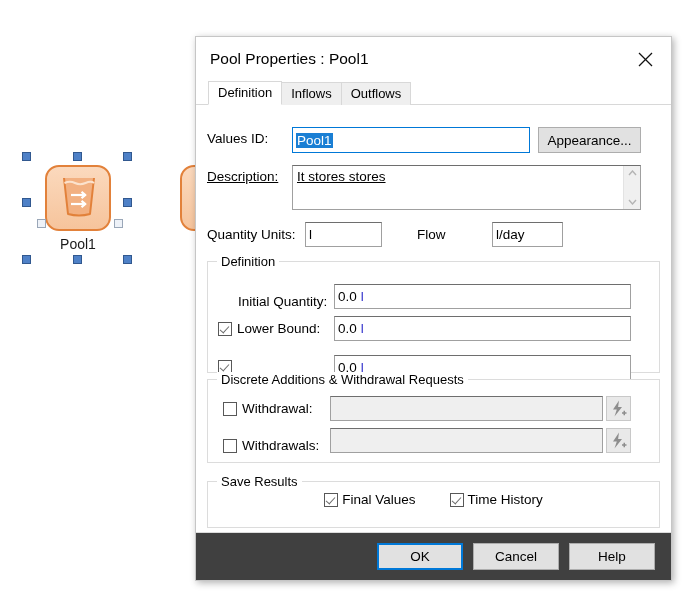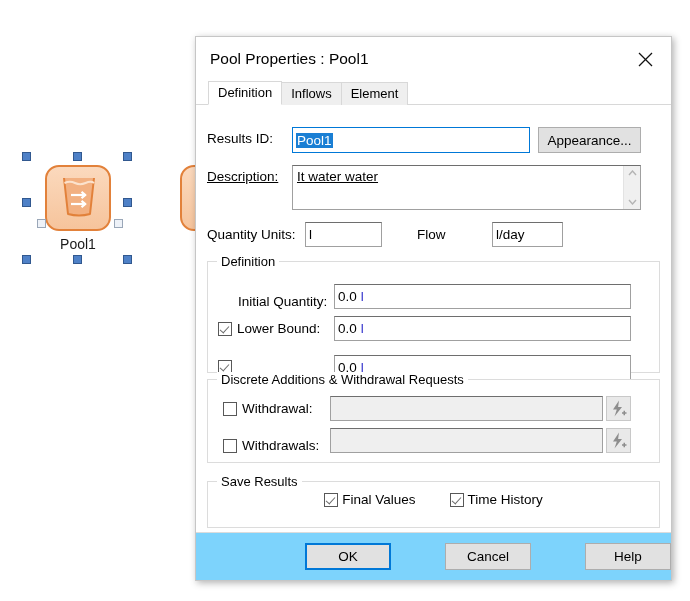--- a/index.html
+++ b/index.html
@@ -264,27 +264,26 @@
     align-items: center;
     justify-content: center;
     cursor: pointer;
     margin-left: 3px;
     flex: 0 0 auto;
   }
 
   .footer {
     flex: 0 0 auto;
     height: 47px;
-    background: #7dd3fc;
+    background: #404040;
     border-top: 1px solid #dcdcdc;
     display: flex;
     align-items: center;
     justify-content: flex-end;
-    padding-right: 0;
-    gap: 44px;
+    padding-right: 16px;
   }
   .footer .btn { height: 27px; width: 86px; margin-left: 10px; }
 </style>
 </head>
 <body>
 
 <div id="canvas">
 
   <div class="elem-wrap" style="left:180px; top:165px; width:66px;">
     <div class="pool-icon" style="width:66px;height:66px;">
@@ -331,37 +330,37 @@
       <svg width="15" height="15" viewBox="0 0 15 15">
         <line x1="1" y1="1" x2="14" y2="14" stroke="#111" stroke-width="1.3"></line>
         <line x1="14" y1="1" x2="1" y2="14" stroke="#111" stroke-width="1.3"></line>
       </svg>
     </div>
   </div>
 
   <div class="tabstrip">
     <div class="tab active">Definition</div>
     <div class="tab">Inflows</div>
-    <div class="tab">Element</div>
+    <div class="tab">Outflows</div>
   </div>
 
   <div class="body">
 
     <div class="row" style="margin-top:22px;">
-      <div class="lbl" style="width:85px; padding-top:4px;">Results ID:</div>
+      <div class="lbl" style="width:85px; padding-top:4px;">Values ID:</div>
       <div class="fakeinput" style="width:238px; height:26px; border:1px solid #0078d7;">
         <span class="sel">Pool1</span>
       </div>
       <button class="btn" style="width:103px; height:26px; margin-left:8px;">Appearance...</button>
     </div>
 
     <div class="row" style="margin-top:12px;text-decoration:underline;">
       <div class="lbl" style="width:85px; padding-top:4px;">Description:</div>
       <div style="display:flex; width:349px; height:45px; border:1px solid #a0a0a0; border-top-color:#6e6e6e; box-sizing:border-box; background:#fff;">
-        <div style="flex:1 1 auto; padding:3px 4px; font-size:13.5px; line-height:16px;">It water water</div>
+        <div style="flex:1 1 auto; padding:3px 4px; font-size:13.5px; line-height:16px;">It stores stores</div>
         <div class="scrollcol">
           <svg width="9" height="6" viewBox="0 0 9 6">
             <polyline points="1,5 4.5,1 8,5" fill="none" stroke="#b4b4b4" stroke-width="1.4"></polyline>
           </svg>
           <svg width="9" height="6" viewBox="0 0 9 6">
             <polyline points="1,1 4.5,5 8,1" fill="none" stroke="#b4b4b4" stroke-width="1.4"></polyline>
           </svg>
         </div>
       </div>
     </div>

